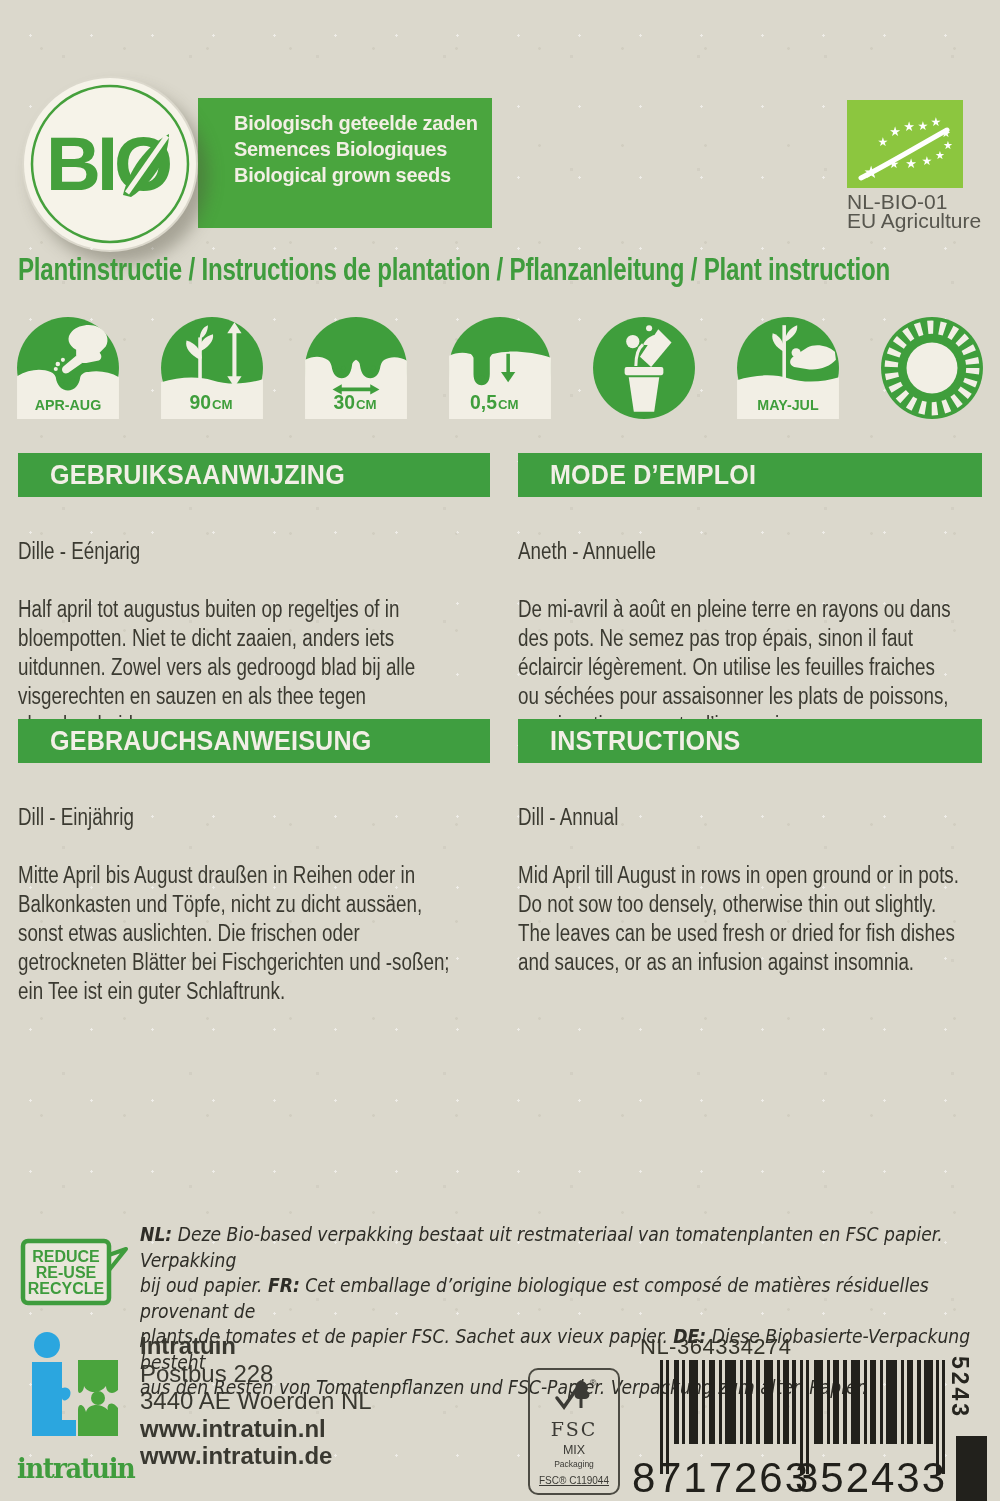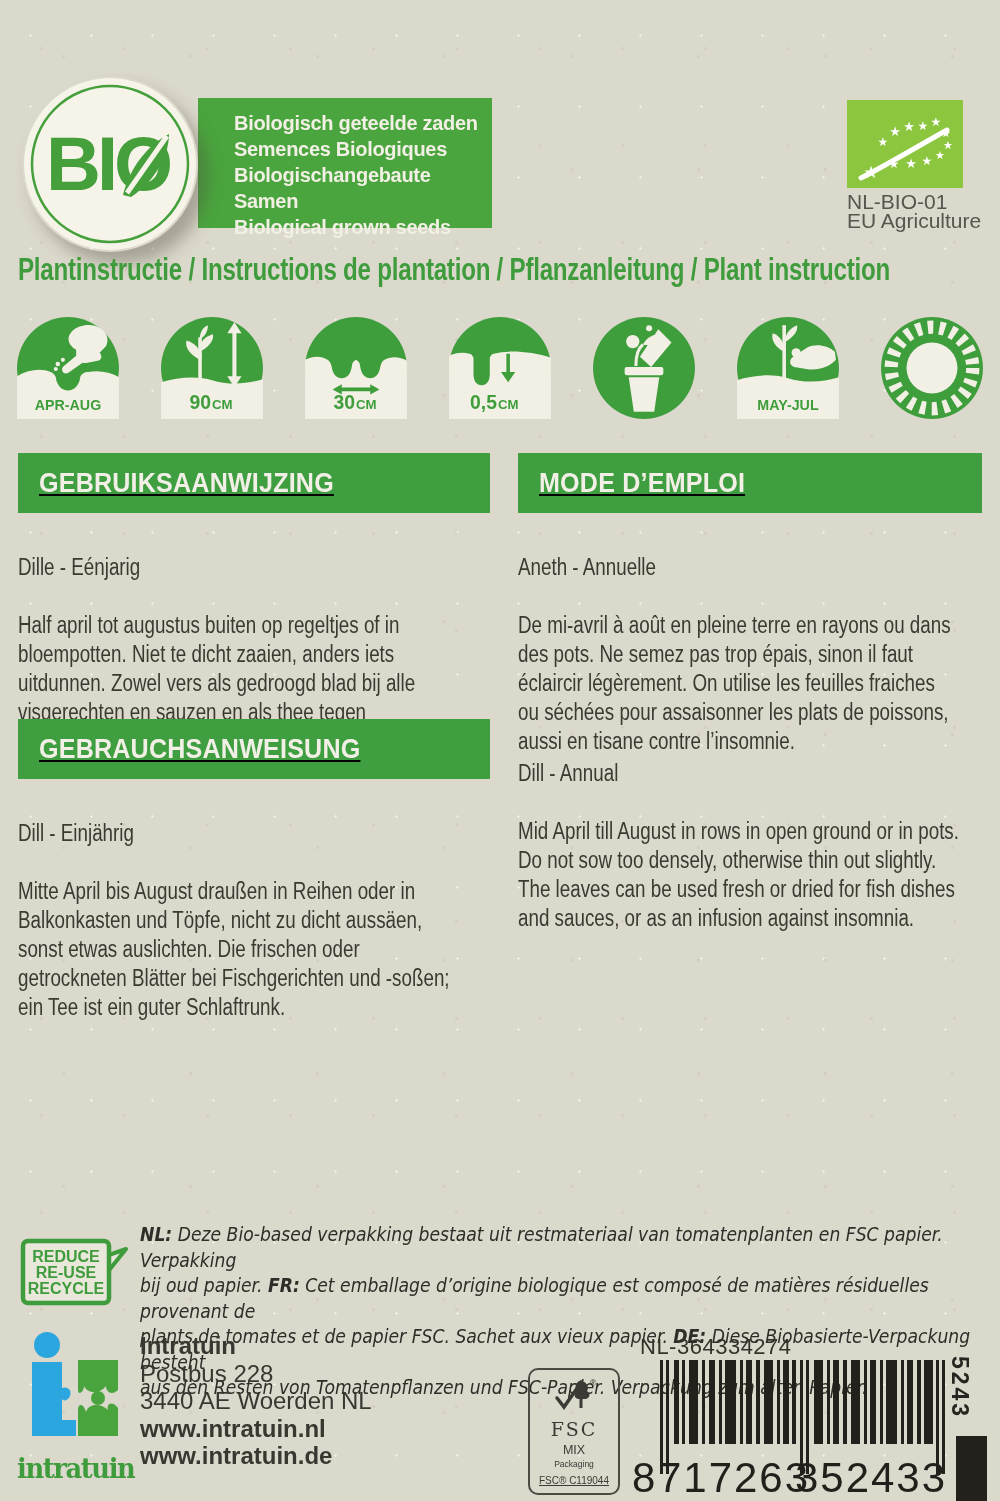--- a/index.html
+++ b/index.html
@@ -24,21 +24,21 @@
   .eu-rect { position:absolute; left:847px; top:100px; }
   .eu-codes { position:absolute; left:847px; top:192px; font-size:21px; line-height:19px; color:#57564e; }
   
   .heading { position:absolute; left:18px; top:252px; width:1250px; font-size:31px; font-weight:bold;
     color:#3f9c3d; letter-spacing:-0.3px; transform:scaleX(0.778); transform-origin:0 0; }
   
   .icon-row { position:absolute; left:15px; top:315px; width:970px; display:flex; justify-content:space-between; }
   .icon-row svg { width:106px; height:106px; display:block; }
   
   .sec { position:absolute; }
-  .sec-bar { height:60px; background:#3f9e40; display:flex; align-items:center; padding-left:21px; box-sizing:border-box;text-decoration:underline; }
+  .sec-bar { height:44px; background:#3f9e40; display:flex; align-items:center; padding-left:32px; box-sizing:border-box; }
   .sec-bar span { color:#f2efe6; font-weight:bold; font-size:27px; letter-spacing:0.2px;
     transform:scaleX(0.93); transform-origin:0 0; white-space:nowrap; }
   .sec-text { margin-top:11px; width:600px; transform:scaleX(0.80); transform-origin:0 0;
     font-size:23.5px; line-height:29px; color:#3b3a31; white-space:pre-line; }
   .sec0 { left:18px;  top:453px; width:472px; }
   .sec1 { left:518px; top:453px; width:464px; }
   .sec2 { left:18px;  top:719px; width:472px; }
   .sec3 { left:518px; top:719px; width:464px; }
   .sec0 .sec-bar, .sec2 .sec-bar { width:472px; }
   .sec1 .sec-bar, .sec3 .sec-bar { width:464px; }
@@ -68,21 +68,20 @@
   .black-block { position:absolute; left:956px; top:1436px; width:31px; height:65px; background:#22211c; }
 </style>
 </head>
 <body>
 
 <div class="page">
 
   <div class="bio-band">
     <div>Biologisch geteelde zaden</div>
     <div>Semences Biologiques</div>
-    <div>Biologischangebaute Samen</div>
     <div>Biological grown seeds</div>
   </div>
   <div class="bio-circle">
     <svg width="176" height="176" viewBox="0 0 176 176">
       <circle cx="88" cy="88" r="86" fill="#f6f3e9"></circle>
       <circle cx="88" cy="88" r="78" fill="none" stroke="#45a03c" stroke-width="2.5"></circle>
       <text x="24" y="114" font-family="Liberation Sans, sans-serif" font-weight="bold" font-size="76" fill="#45a03c" letter-spacing="-4">BIO</text>
       <path d="M101,119 C107,94 123,71 147,58 C147,80 133,105 109,121 Z" fill="#45a03c"></path>
       <line x1="105" y1="117" x2="145" y2="60" stroke="#f6f3e9" stroke-width="5"></line>
     </svg>
@@ -231,20 +230,23 @@
     <div class="sec-text">
       <div>Dill - Einjährig</div>
       <div>Mitte April bis August  draußen in Reihen oder in
 Balkonkasten und Töpfe, nicht zu dicht aussäen,
 sonst etwas auslichten. Die frischen oder
 getrockneten Blätter bei Fischgerichten und -soßen;
 ein Tee ist ein guter Schlaftrunk.</div>
     </div>
   </div>
   <div class="sec sec3">
+    <div class="sec-bar">
+        <span>INSTRUCTIONS</span>
+      </div>
     <div class="sec-text">
       <div>Dill - Annual</div>
       <div>Mid April till August in rows in open ground or in pots.
 Do not sow too densely, otherwise thin out slightly.
 The leaves can be used fresh or dried for fish dishes
 and sauces,  or as an infusion against insomnia.</div>
     </div>
   </div>
 
   <svg class="recycle" width="112" height="78" viewBox="0 0 112 78">

